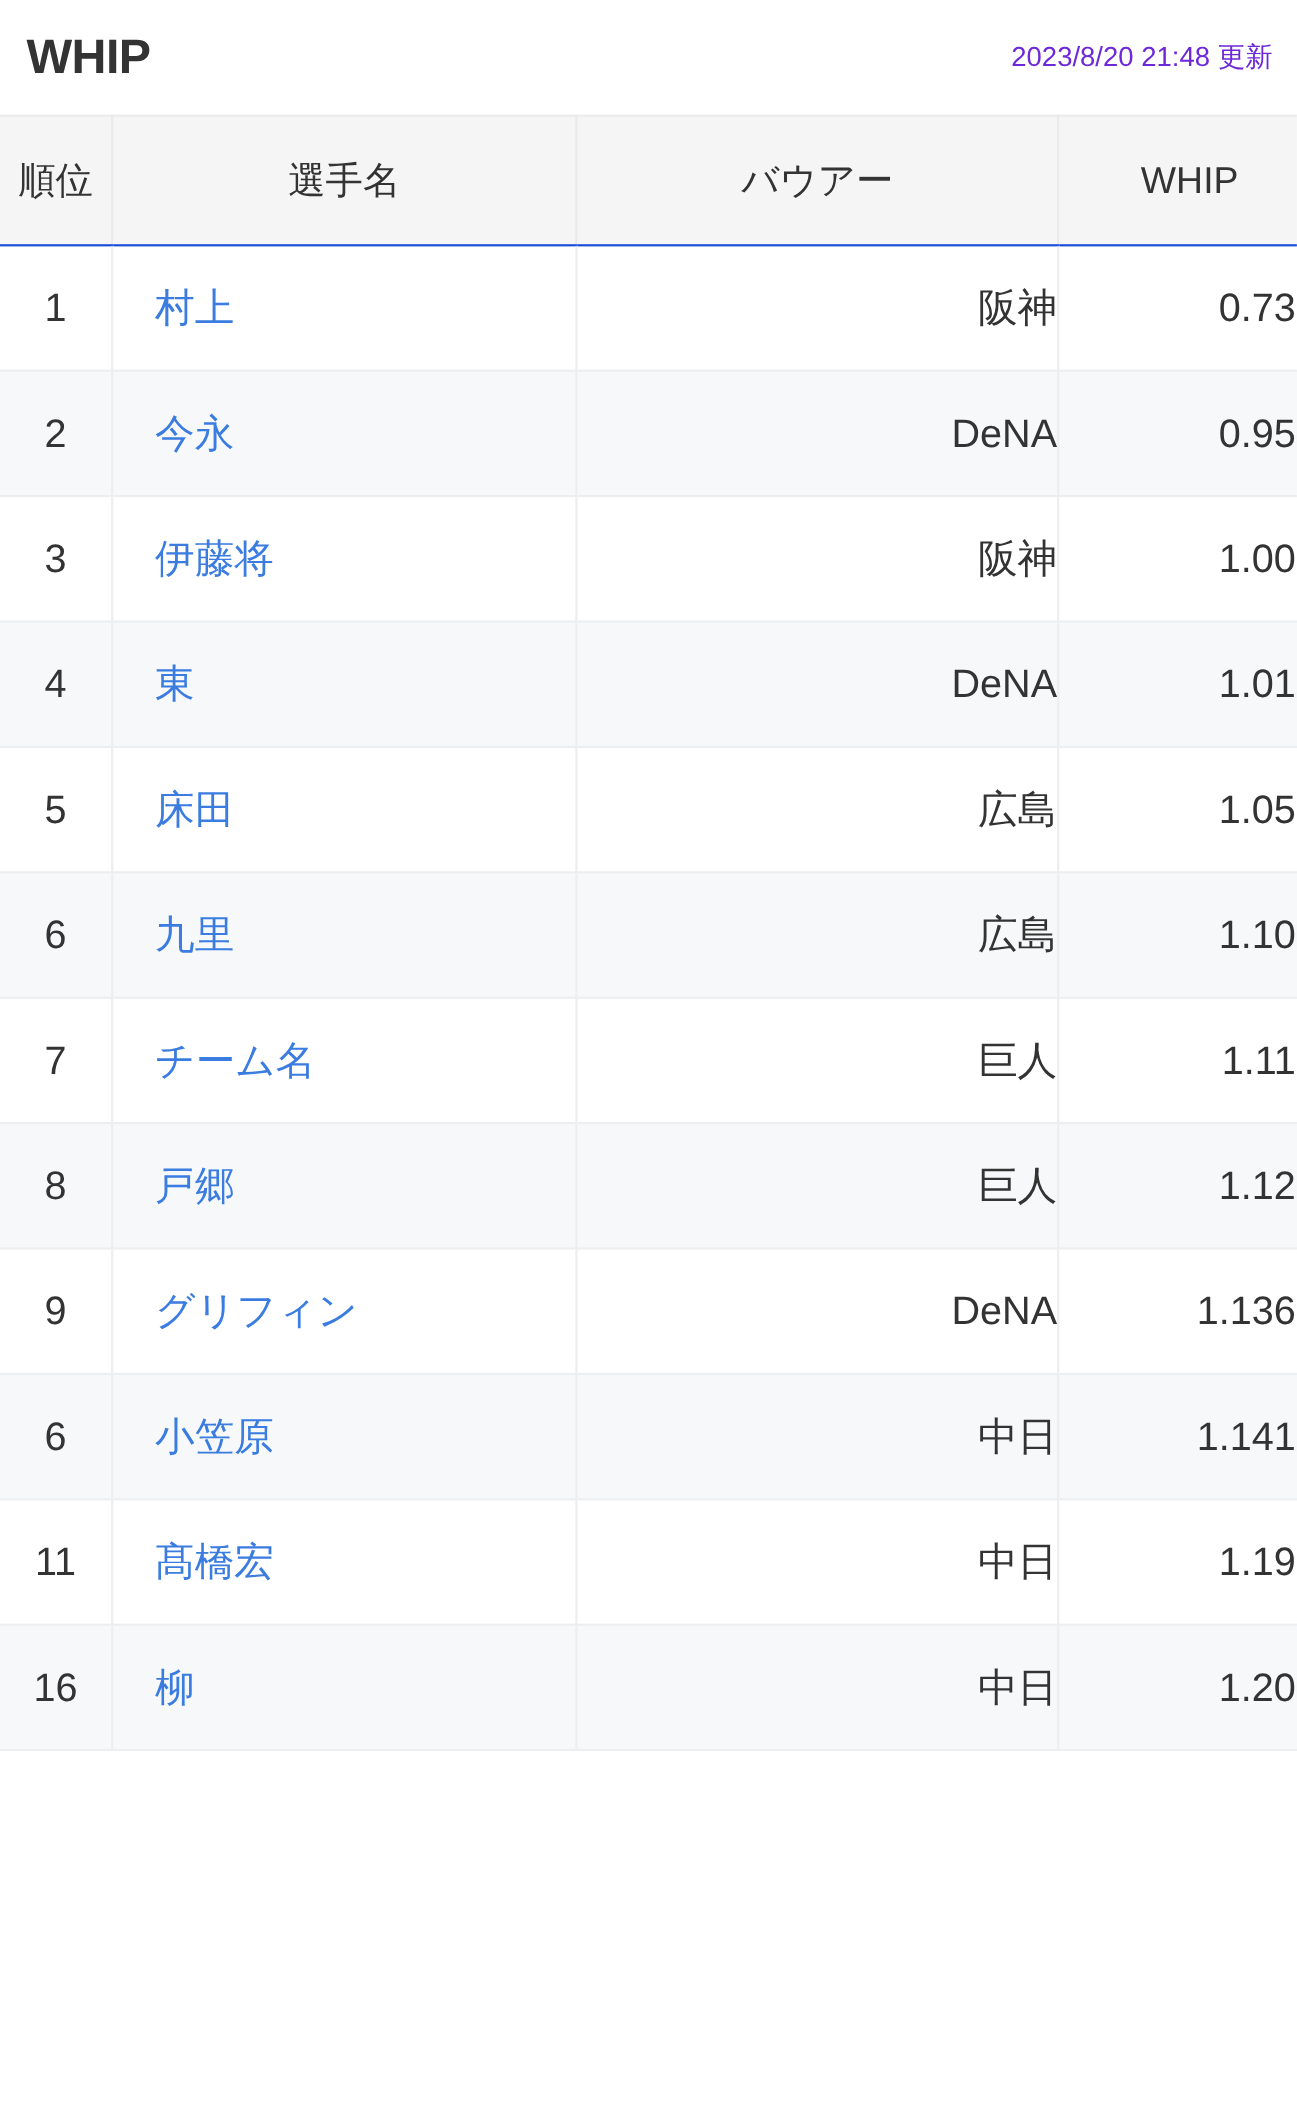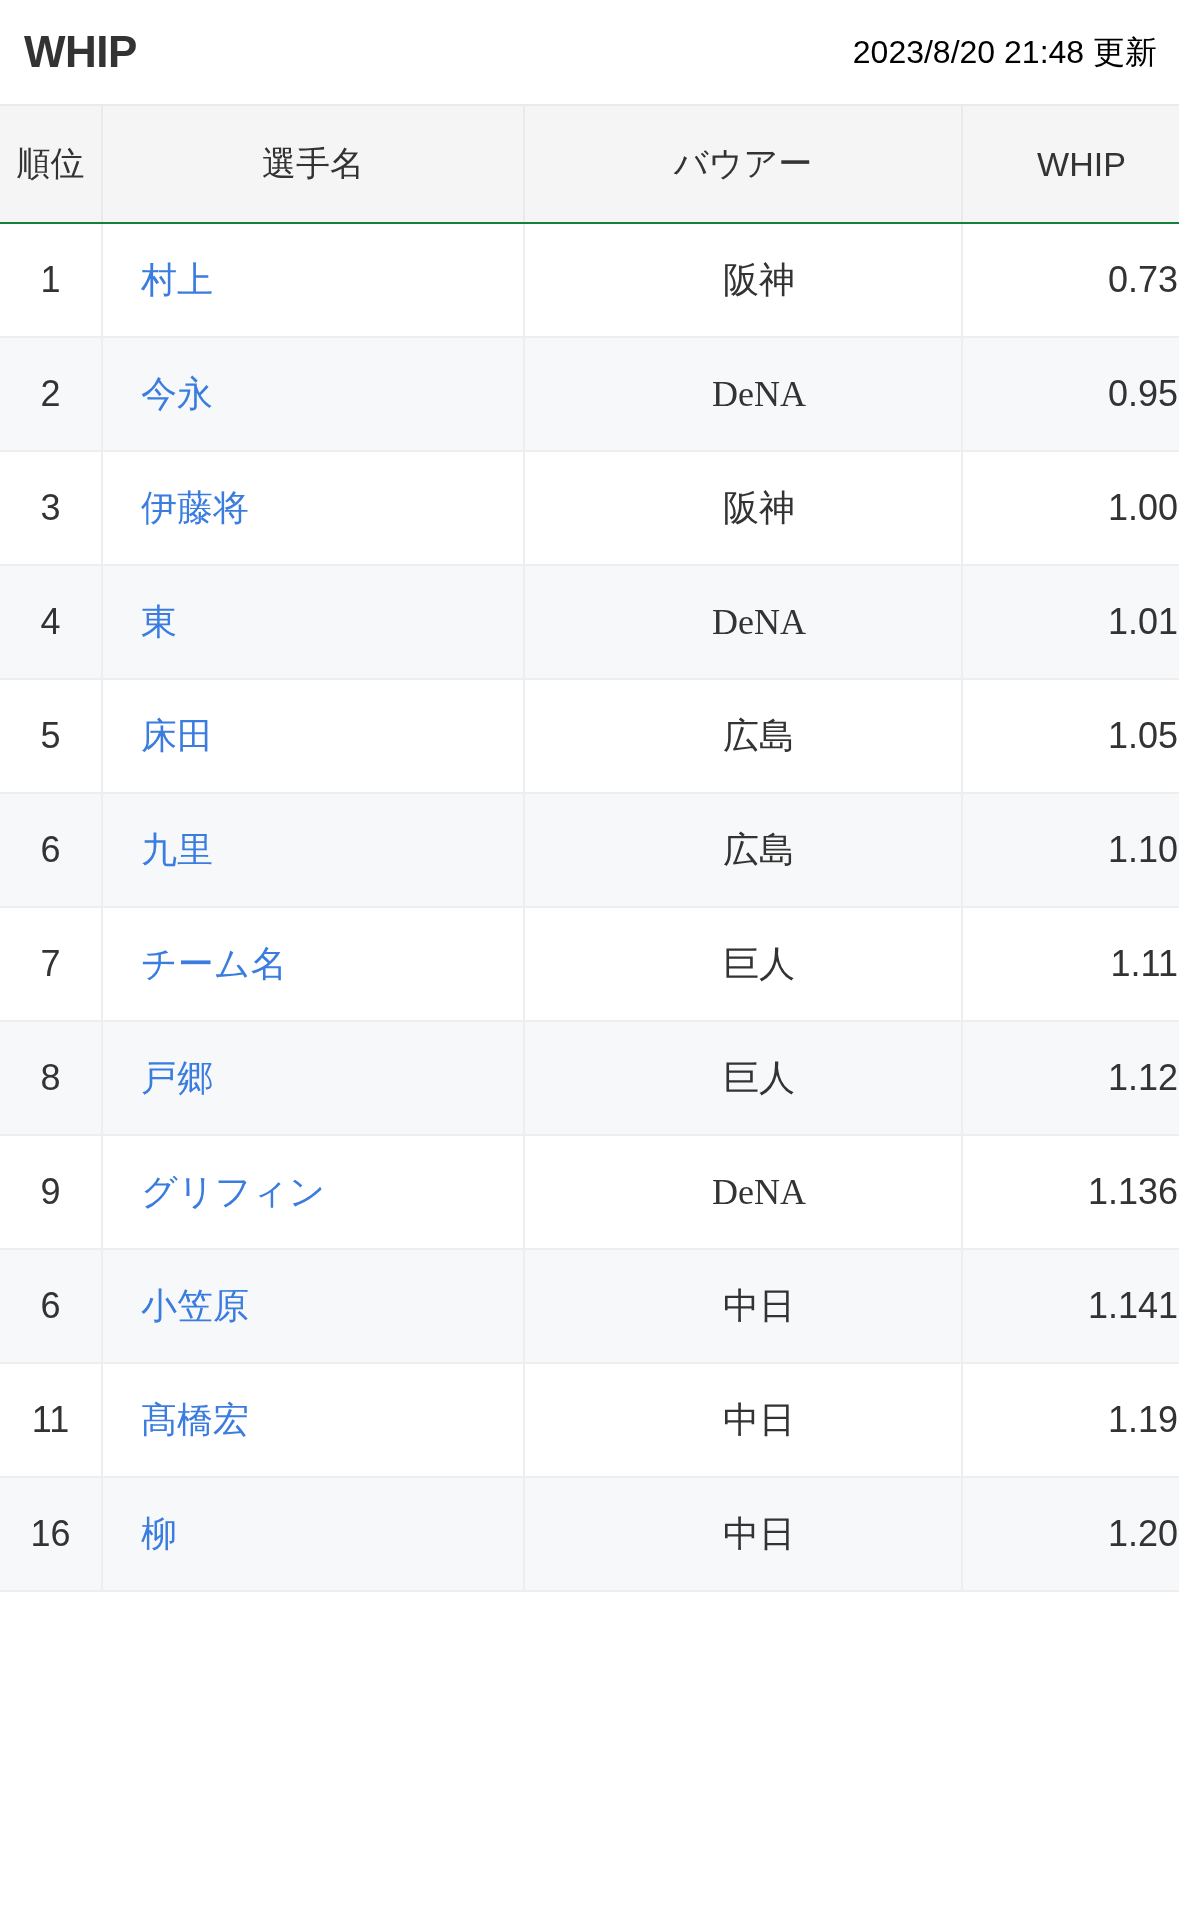--- a/index.html
+++ b/index.html
@@ -27,23 +27,23 @@
   }
   .page-title {
     font-size: 44px;
     font-weight: bold;
     color: #333333;
     letter-spacing: -0.5px;
     line-height: 1;
     white-space: nowrap;
   }
   .updated-stamp {
-    font-size: 32px;
+    font-size: 25px;
     font-weight: 400;
-    color: #000000;
+    color: #6d28d9;
     letter-spacing: 0px;
     line-height: 1;
     white-space: nowrap;
   }
 
   
   .table-wrap {
     width: 1179px;
     overflow: hidden;
   }
@@ -54,21 +54,21 @@
     margin: 0;
   }
   table.ranking-table col.c-rank  { width: 102px; }
   table.ranking-table col.c-name  { width: 422px; }
   table.ranking-table col.c-team  { width: 438px; }
   table.ranking-table col.c-stat  { width: 238px; }
 
   thead th {
     background: #f5f5f5;
     border-top: 2px solid #e9eaec;
-    border-bottom: 2px solid #15803d;
+    border-bottom: 2px solid #1d4ed8;
     border-right: 2px solid #e9eaec;
     height: 116px;
     font-size: 34px;
     font-weight: 400;
     color: #333333;
     text-align: center;
     padding: 0;
     vertical-align: middle;
     white-space: nowrap;
   }
@@ -100,23 +100,22 @@
     text-align: left;
   }
   td.td-name .player-link {
     color: #3b7ce0;
     text-decoration: none;
     font-size: 36px;
     cursor: pointer;
   }
   td.td-team {
     padding-left: 32px;
-    text-align: center;
-    font-size: 36px;
-    font-family: Liberation Serif, serif;
+    text-align: right;
+    font-size: 36px;
   }
   td.td-stat {
     text-align: right;
     padding-right: 22px;
     font-size: 36px;
     font-variant-numeric: lining-nums;
   }
 </style>
 </head>
 <body>

